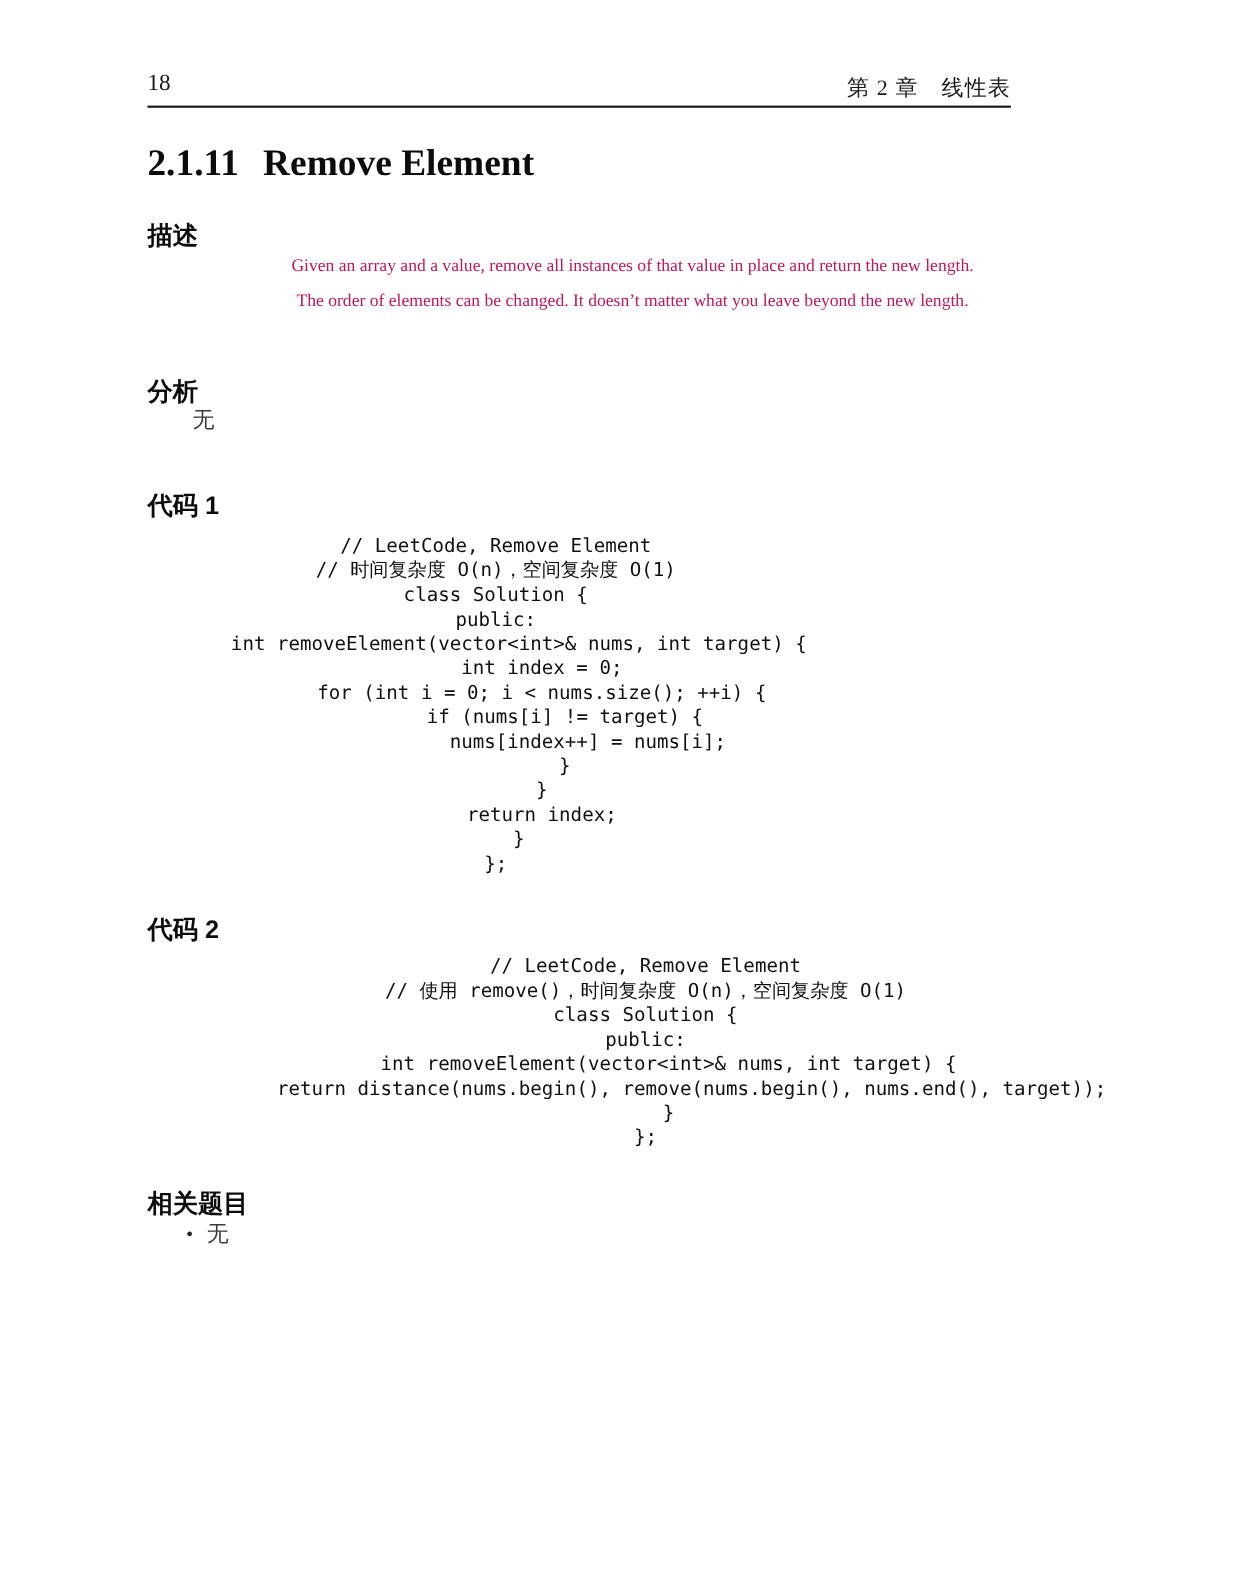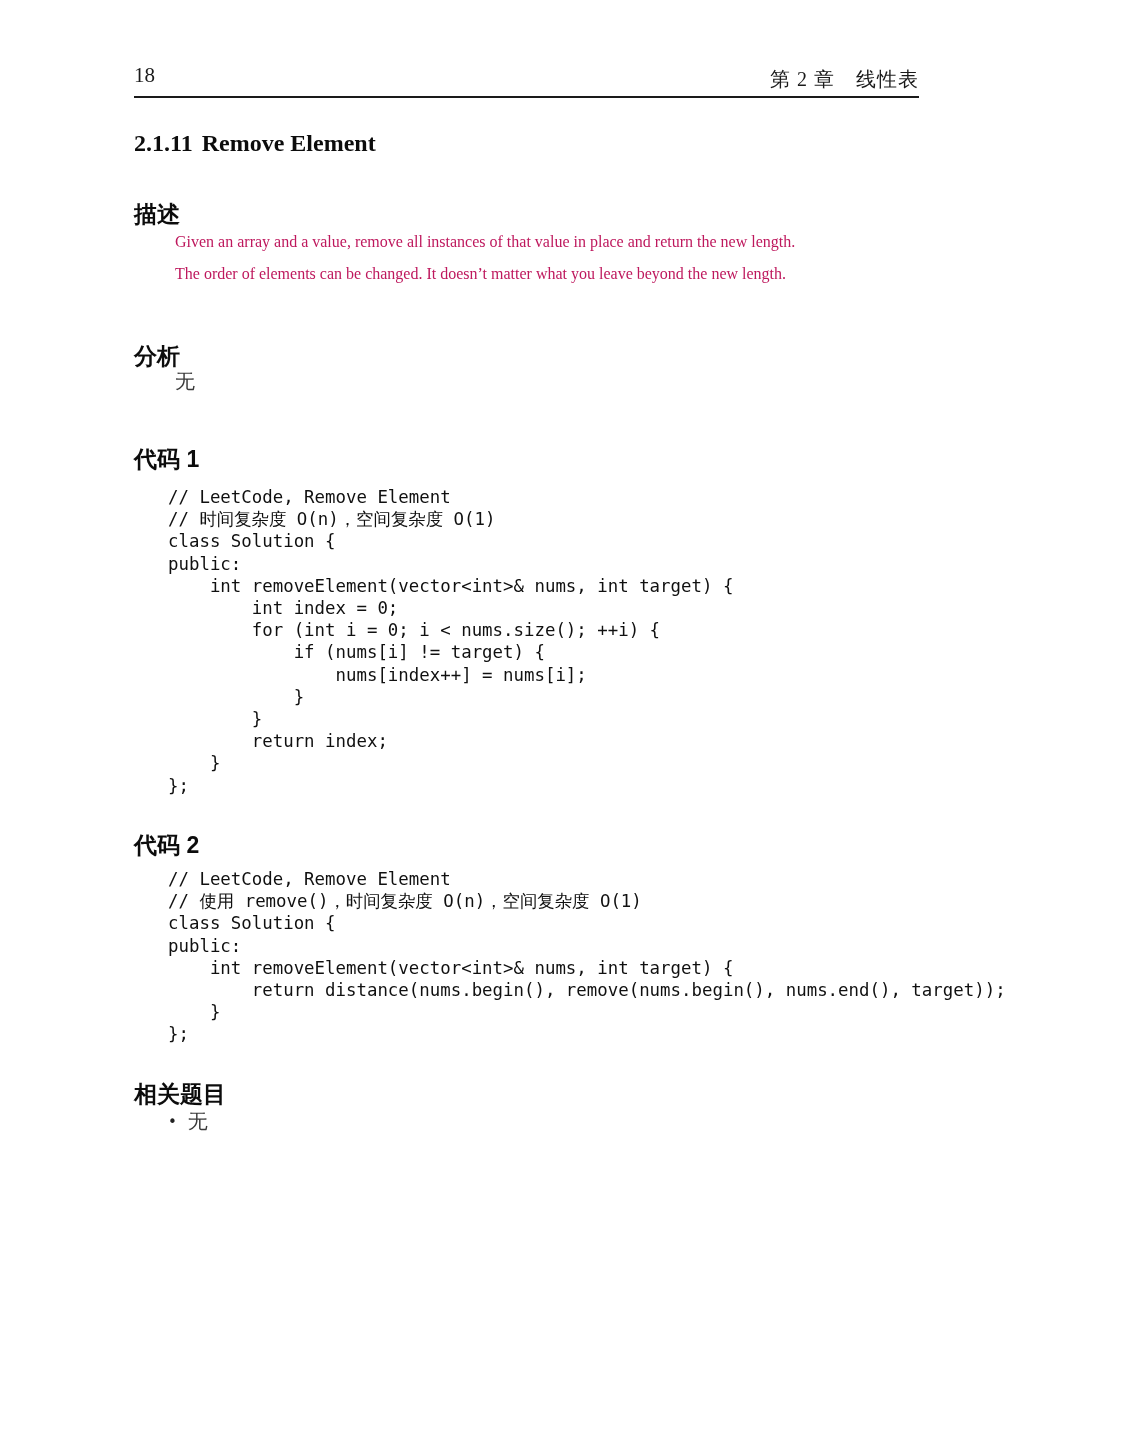--- a/index.html
+++ b/index.html
@@ -7,20 +7,21 @@
     padding: 0;
     background: #ffffff;
   }
   .page {
     position: relative;
     width: 1039px;
     height: 1441px;
     background: #ffffff;
     color: #111111;
     overflow: hidden;
+    text-align: center;
   }
   
   .hdr-pagenum {
     position: absolute;
     left: 134px;
     top: 63px;
     font-family: "Liberation Serif", "DejaVu Serif", serif;
     font-size: 21px;
     color: #1a1a1a;
   }
@@ -40,25 +41,25 @@
     top: 96px;
     height: 2px;
     background: #1a1a1a;
   }
   
   .sec-title {
     position: absolute;
     left: 134px;
     top: 130px;
     font-family: "Liberation Serif", "DejaVu Serif", serif;
-    font-size: 24px;
+    font-size: 34px;
     font-weight: 700;
     color: #0c0c0c;
     display: flex;
-    gap: 9px;
+    gap: 22px;
     white-space: nowrap;
   }
   
   .h-cn {
     position: absolute;
     left: 134px;
     font-family: "Liberation Sans", "DejaVu Sans", sans-serif;
     font-size: 23px;
     font-weight: 700;
     color: #0c0c0c;

